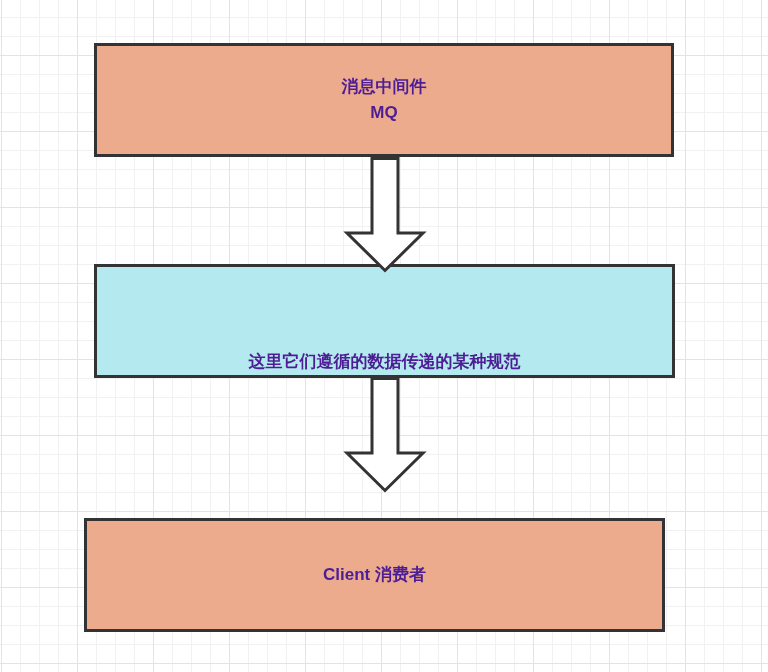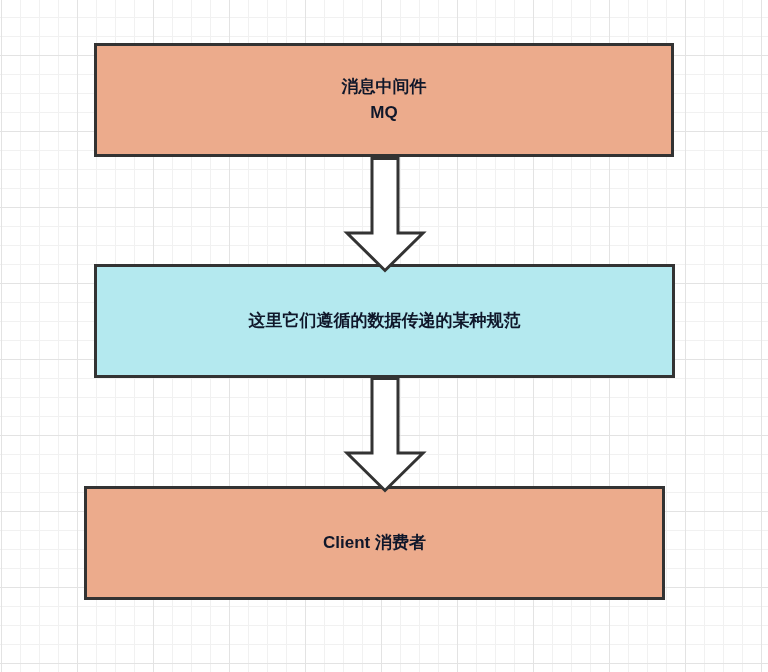--- a/index.html
+++ b/index.html
@@ -24,28 +24,28 @@
   }
   .node {
     position: absolute;
     box-sizing: border-box;
     border: 3px solid #333333;
     display: flex;
     flex-direction: column;
     align-items: center;
     justify-content: center;
     text-align: center;
-    color: #0f172a;
+    color: #4c1d95;
     font-weight: bold;
     font-size: 17px;
     line-height: 26px;
     z-index: 1;
   }
   #node-mq       { left: 94px;  top: 43px;  width: 580px; height: 114px; }
-  #node-protocol { left: 94px;  top: 264px; width: 581px; height: 114px; }
+  #node-protocol { left: 94px;  top: 264px; width: 581px; height: 114px; justify-content: flex-end; }
   #node-client   { left: 84px;  top: 486px; width: 581px; height: 114px; }
   .node .line { display: block; }
   .arrow {
     position: absolute;
     width: 84px;
     height: 116px;
     z-index: 2;
   }
   #arrow-1 { left: 343px; top: 157px; }
   #arrow-2 { left: 343px; top: 377px; }
@@ -70,17 +70,17 @@
   <div class="node" id="node-protocol" style="background-color: rgb(180, 233, 239);">
     <span class="line">这里它们遵循的数据传递的某种规范</span>
   </div>
 
   <div class="arrow" id="arrow-2">
     <svg viewBox="0 0 84 116" xmlns="http://www.w3.org/2000/svg">
       <polygon points="29,1.5 55,1.5 55,76 80,76 42,113.5 4,76 29,76" fill="#ffffff" stroke="#333333" stroke-width="3" stroke-linejoin="miter"></polygon>
     </svg>
   </div>
 
-  <div class="node" id="node-client" style="background-color: rgb(236, 171, 140);">
+  <div class="node" id="node-client" style="background-color: rgb(236, 171, 140); margin-top: 32px;">
     <span class="line">Client 消费者</span>
   </div>
 
 </div>
 
 </body></html>

